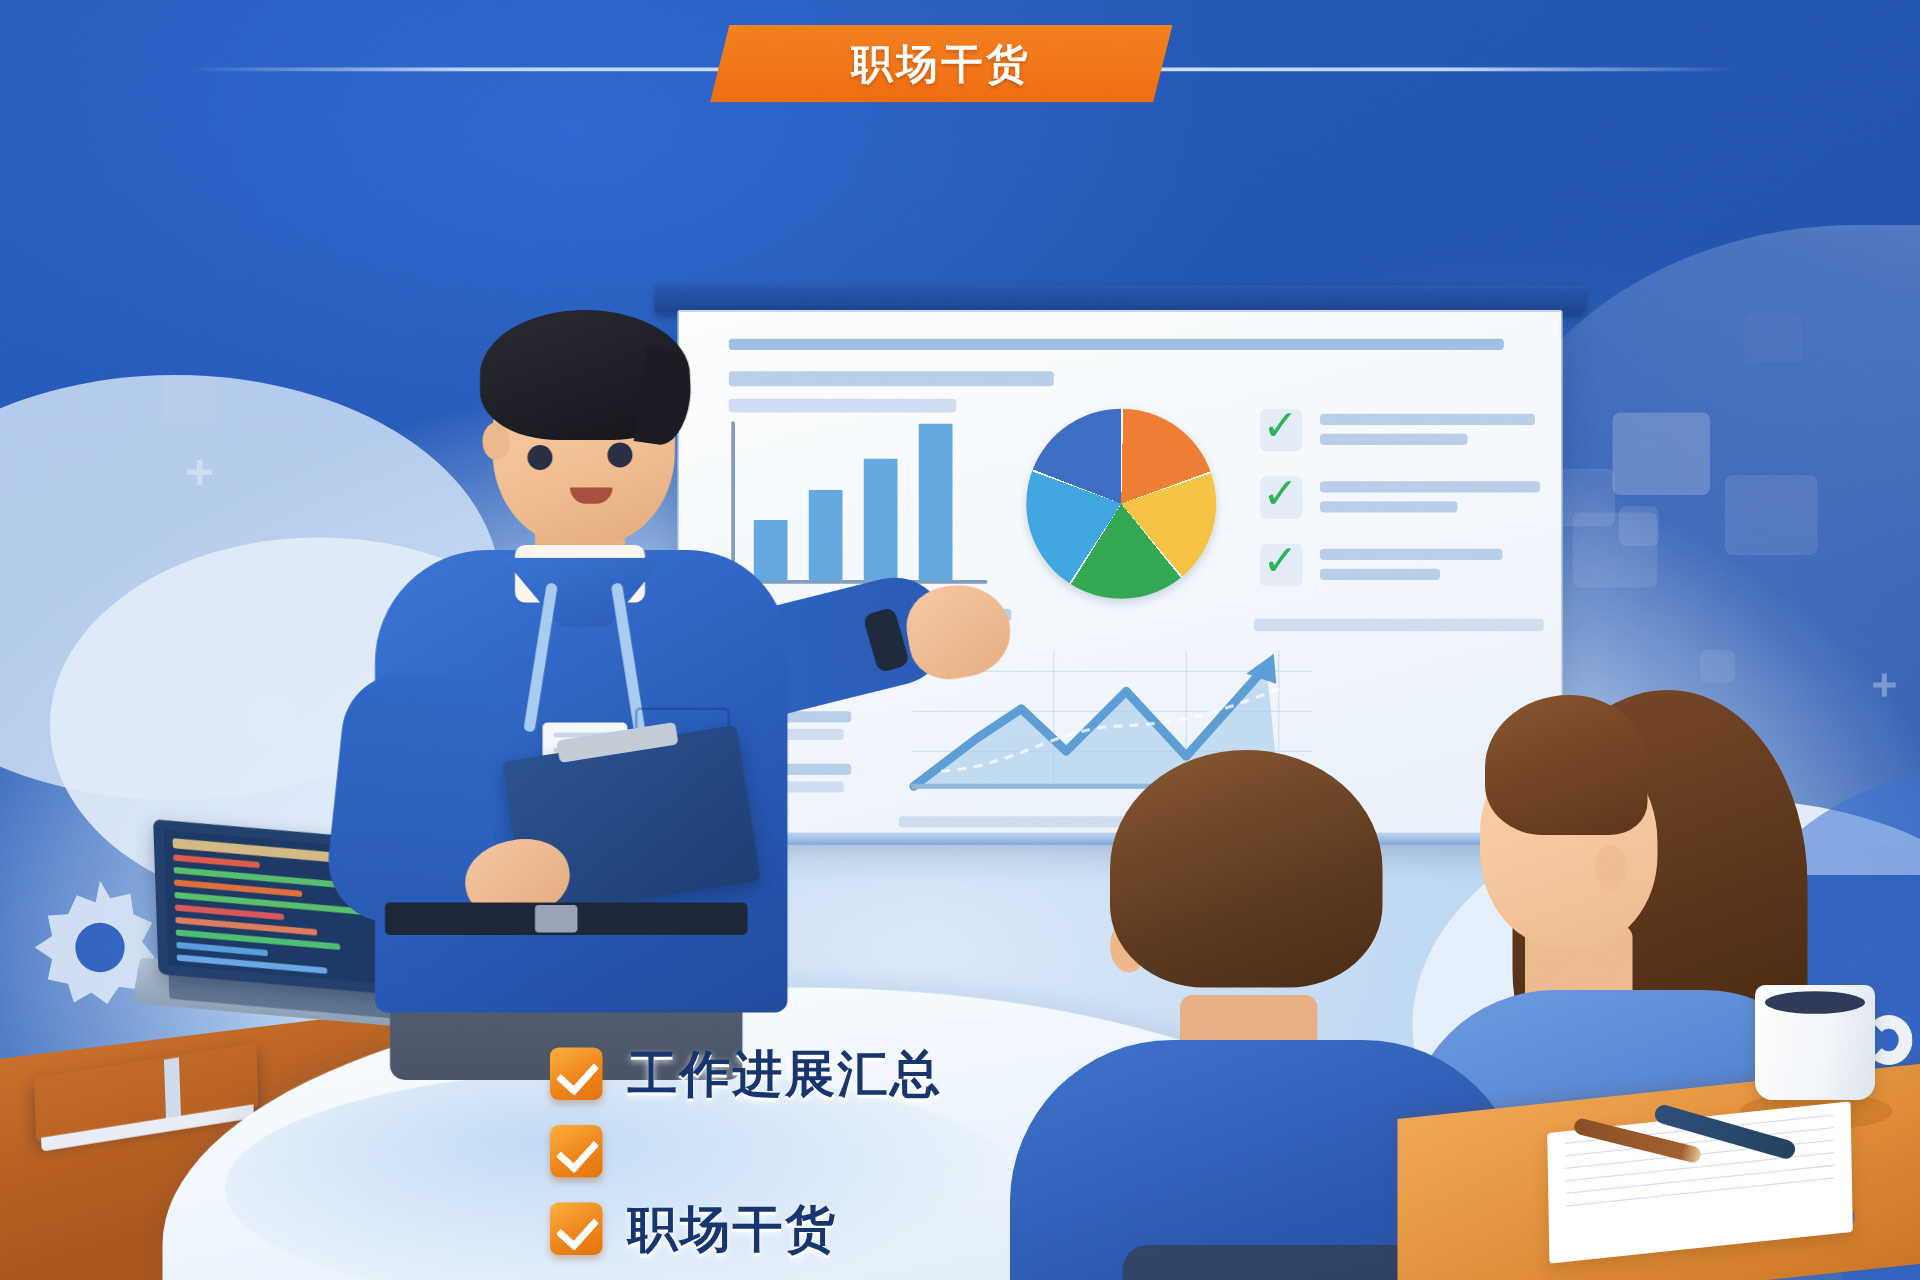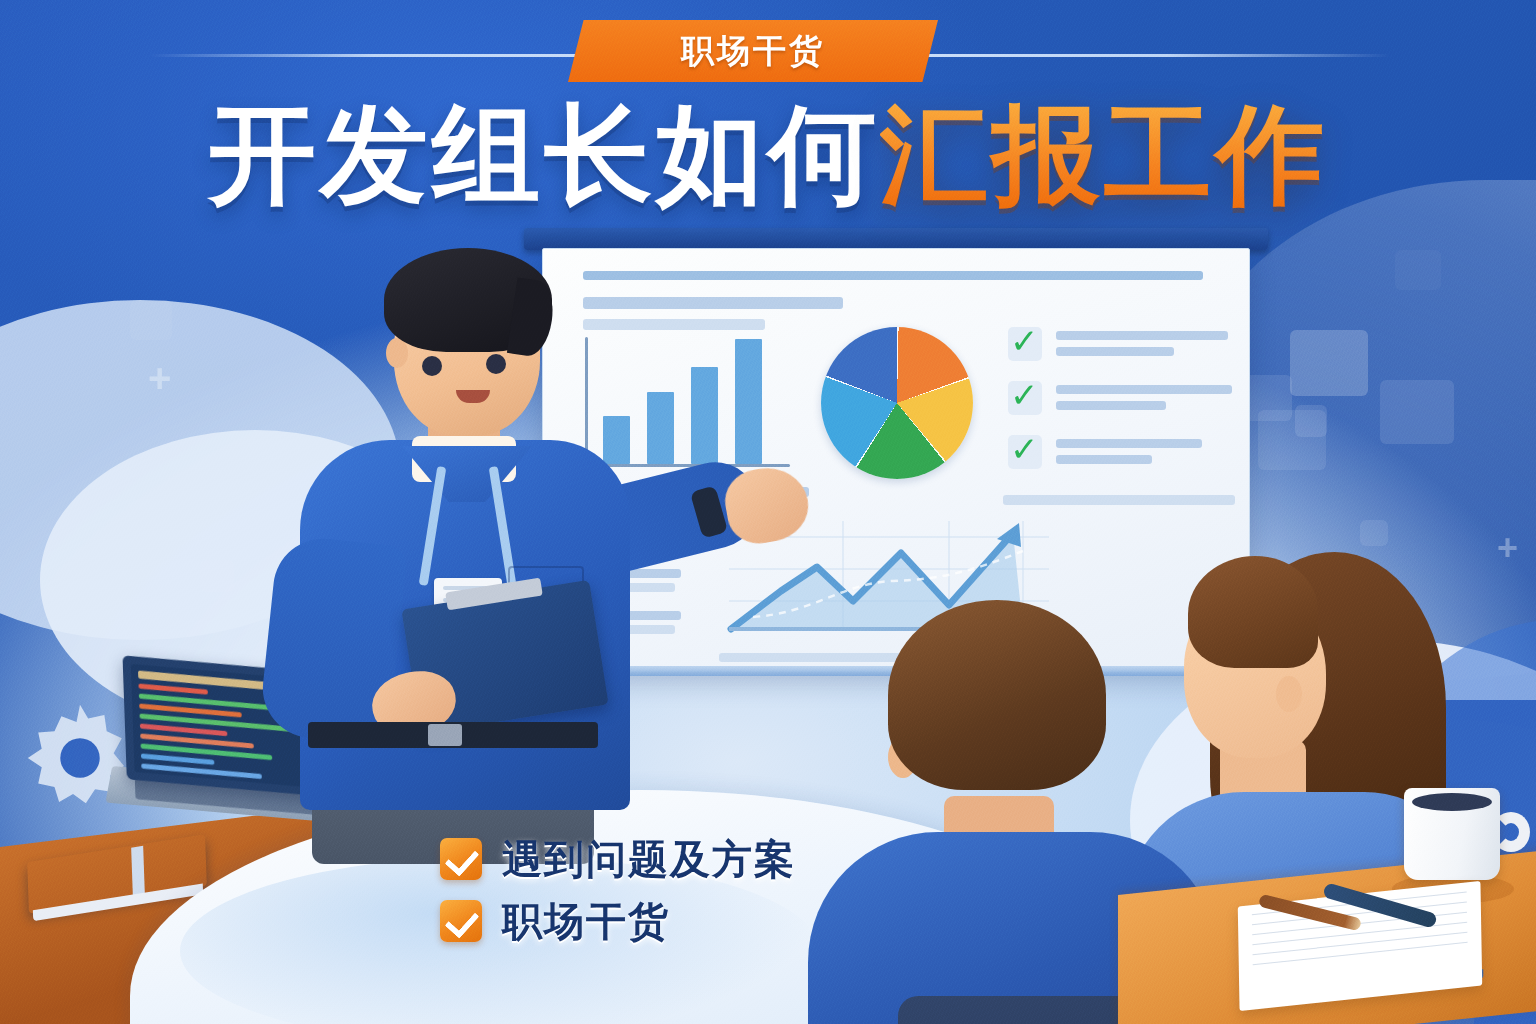--- a/index.html
+++ b/index.html
@@ -587,28 +587,28 @@
       <div class="nl"></div>
       <div class="nl"></div>
   </div>
   <div class="pencil"></div>
   <div class="pen"></div>
 
   <div class="hline"></div>
   <div class="ribbon">
     <span>职场干货</span>
   </div>
-  <div class="maintitle">
-    <span class="w">开发组长如何</span><span class="o">汇报工作</span>
-  </div>
 
   <div class="bullets">
     <div class="b-row">
       <div class="b-chk"></div>
-      <div class="b-txt">遇到问题及方案</div>
+      <div class="b-txt">工作进展汇总</div>
+    </div>
+    <div class="b-row">
+      <div class="b-chk"></div>
     </div>
     <div class="b-row">
       <div class="b-chk"></div>
       <div class="b-txt">职场干货</div>
     </div>
   </div>
 
   <div class="grain"></div>
 </div>
 

